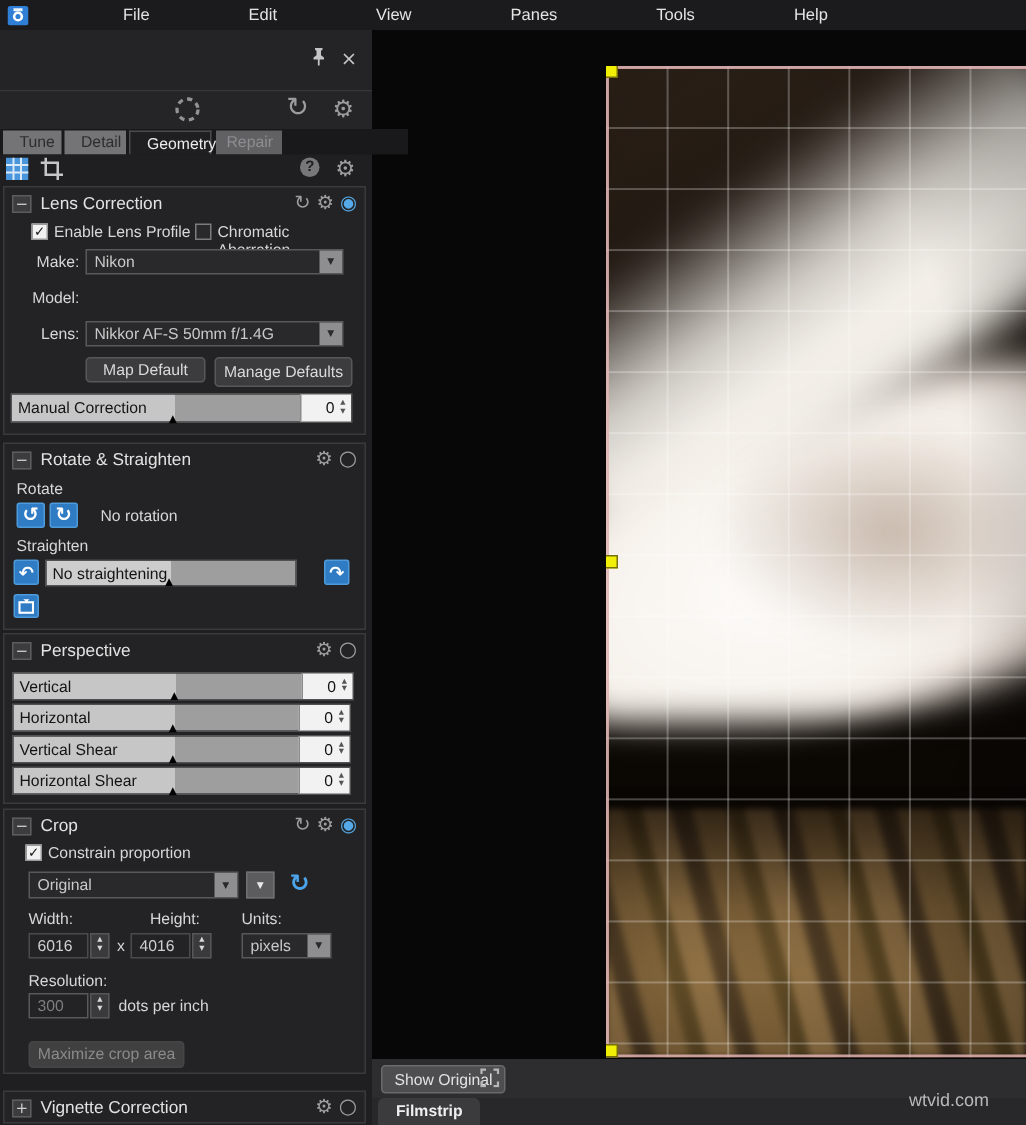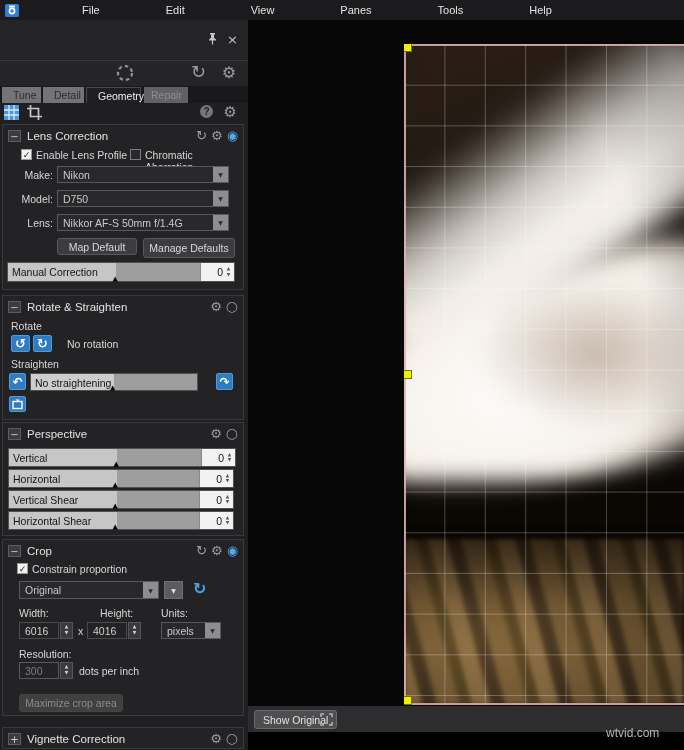--- a/index.html
+++ b/index.html
@@ -18,21 +18,21 @@
   .panel{left:0;top:20px;width:248px;height:730px;background:#1f1f21;z-index:20;}
   .panel-top{position:absolute;left:0;top:0;width:248px;height:40px;background:#242426;border-bottom:1px solid #39393b;}
   .dt-tab{position:absolute;left:3px;bottom:0;height:21px;padding:0 13px;background:#2b2b2d;
           border:1px solid #54545六;border:1px solid #545457;border-bottom:none;
           font-size:11px;color:#efefef;display:flex;align-items:center;}
   .panel-top .ticon{position:absolute;top:13px;color:#c6c6c8;cursor:default;}
   .iconrow{position:absolute;left:0;top:41px;width:248px;height:25px;background:#252527;}
   .bigicon{position:absolute;color:#9c9c9e;font-size:16px;line-height:16px;}
 
   
-  .tabsrow{position:absolute;left:0;top:66px;width:248px;height:17px;background:#19191b;}
+  .tabsrow{position:absolute;left:0;top:66px;width:248px;height:17px;background:#19191b;padding-left:24px;}
   .ptab{position:absolute;top:1px;height:16px;font-size:10.5px;display:flex;align-items:center;padding:0 7px;box-sizing:border-box;}
   .ptab .bullet{width:5px;height:5px;margin-right:4px;}
   .ptab.inactive{background:#747477;color:#2d2d2f;}
   .ptab.active{background:#1f1f21;color:#ececec;border:1px solid #4b4b4e;border-bottom:none;}
   .ptab.disabled{background:#616164;color:#8e8e90;}
 
   .subtool{position:absolute;left:0;top:83px;width:248px;height:21px;background:#1f1f21;}
 
   
   .section{position:absolute;left:2px;width:242px;background:#232325;border:1px solid #3a3a3c;box-sizing:border-box;}
@@ -187,24 +187,20 @@
     <span class="abs cb off" style="left:127px;top:24px;"></span>
     <span class="abs lbl" style="left:142px;top:24px;">Chromatic Aberration</span>
 
     <span class="abs lbl" style="left:6px;top:44px;width:44px;text-align:right;">Make:</span>
     <div class="dd" style="left:54px;top:41px;width:172px;">
       <span>Nikon</span>
       <span class="dd-btn sym">▼</span>
     </div>
 
     <span class="abs lbl" style="left:6px;top:68px;width:44px;text-align:right;">Model:</span>
-    <div class="dd" style="left:54px;top:65px;width:172px;">
-      <span>D750</span>
-      <span class="dd-btn sym">▼</span>
-    </div>
 
     <span class="abs lbl" style="left:6px;top:92px;width:44px;text-align:right;">Lens:</span>
     <div class="dd" style="left:54px;top:89px;width:172px;">
       <span>Nikkor AF-S 50mm f/1.4G</span>
       <span class="dd-btn sym">▼</span>
     </div>
 
     <div class="btn" style="left:54px;top:113px;width:80px;height:17px;">Map Default</div>
     <div class="btn" style="left:140px;top:113px;width:92px;height:20px;">Manage Defaults</div>
 
@@ -396,15 +392,18 @@
 
   <div class="bottombar">
     <div class="showorig">Show Original</div>
     <span class="abs" style="left:72px;top:6px;">
       <svg width="13" height="13">
           <path d="M1 4V1h3M9 1h3v3M12 9v3H9M4 12H1V9" stroke="#b6b6b8" stroke-width="1.5" fill="none"></path>
         </svg>
     </span>
   </div>
 
+  <div class="filmrow">
+    <div class="filmtab">Filmstrip</div>
+  </div>
 
   <span class="watermark">wtvid.com</span>
 </div>
 
 </body></html>

